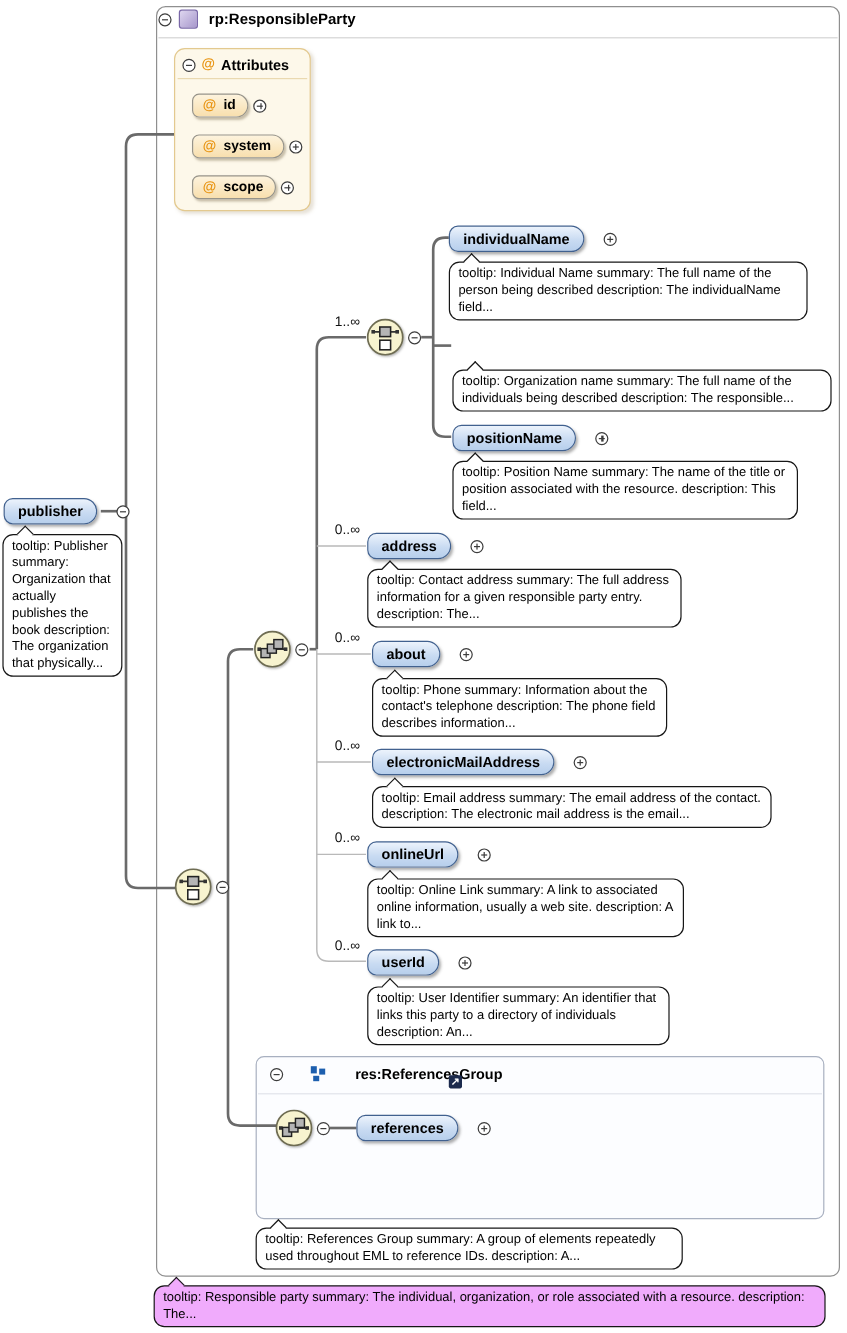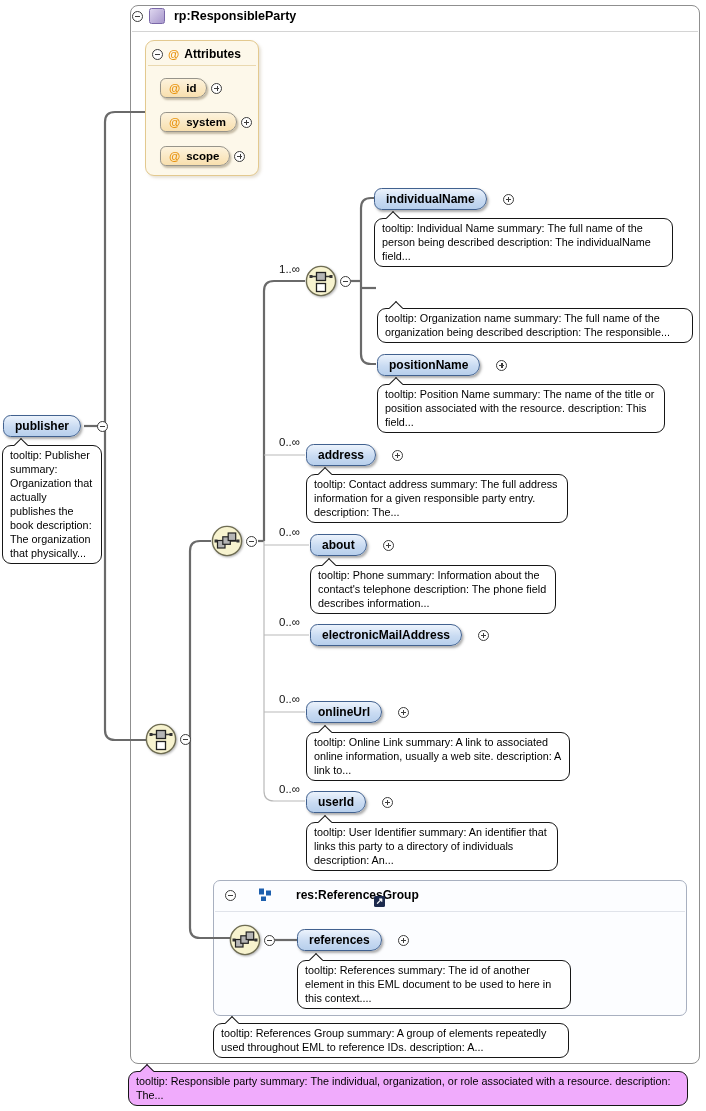--- a/index.html
+++ b/index.html
@@ -219,21 +219,21 @@
   <div class="occ" style="left:279px;top:616px">0..∞</div>
   <div class="occ" style="left:279px;top:693px">0..∞</div>
   <div class="occ" style="left:279px;top:783px">0..∞</div>
 
   <div class="node-row" style="left:374px;top:188px">
     <div class="element">individualName</div>
     <div class="pm plus"></div>
   </div>
   <div class="tip" style="left:374px;top:218px;width:283px">tooltip: Individual Name summary: The full name of the person being described description: The individualName field...</div>
 
-  <div class="tip" style="left:377px;top:308px;width:300px">tooltip: Organization name summary: The full name of the organization being described description: The responsible...</div>
+  <div class="tip" style="left:377px;top:308px;width:300px">tooltip: Organization name summary: The full name of the individuals being described description: The responsible...</div>
 
   <div class="node-row" style="left:377px;top:354px">
     <div class="element">positionName</div>
     <div class="pm plus"></div>
   </div>
   <div class="tip" style="left:377px;top:384px;width:272px">tooltip: Position Name summary: The name of the title or position associated with the resource. description: This field...</div>
 
   <div class="node-row" style="left:306px;top:444px">
     <div class="element">address</div>
     <div class="pm plus"></div>
@@ -243,35 +243,35 @@
   <div class="node-row" style="left:310px;top:534px">
     <div class="element">about</div>
     <div class="pm plus"></div>
   </div>
   <div class="tip" style="left:310px;top:565px;width:230px">tooltip: Phone summary: Information about the contact's telephone description: The phone field describes information...</div>
 
   <div class="node-row" style="left:310px;top:624px">
     <div class="element">electronicMailAddress</div>
     <div class="pm plus"></div>
   </div>
+  <div class="tip" style="left:310px;top:655px;width:317px">tooltip: Email address summary: The email address of the contact. description: The electronic mail address is the email...</div>
 
   <div class="node-row" style="left:306px;top:701px">
     <div class="element">onlineUrl</div>
     <div class="pm plus"></div>
   </div>
   <div class="tip" style="left:306px;top:732px;width:248px">tooltip: Online Link summary: A link to associated online information, usually a web site. description: A link to...</div>
 
   <div class="node-row" style="left:306px;top:791px">
     <div class="element">userId</div>
     <div class="pm plus"></div>
   </div>
   <div class="tip" style="left:306px;top:822px;width:236px">tooltip: User Identifier summary: An identifier that links this party to a directory of individuals description: An...</div>
 
   <div class="node-row" style="left:297px;top:929px">
     <div class="element">references</div>
     <div class="pm plus"></div>
   </div>
-  <div class="tip" style="left:297px;top:960px;width:258px">tooltip: References summary: The id of another element in this EML document to be used to here in this context....</div>
 
   <div class="tip" style="left:213px;top:1023px;width:340px">tooltip: References Group summary: A group of elements repeatedly used throughout EML to reference IDs. description: A...</div>
   <div class="tip lav" style="left:128px;top:1071px;width:544px">tooltip: Responsible party summary: The individual, organization, or role associated with a resource. description: The...</div>
 
 </div>
 
 </body></html>

